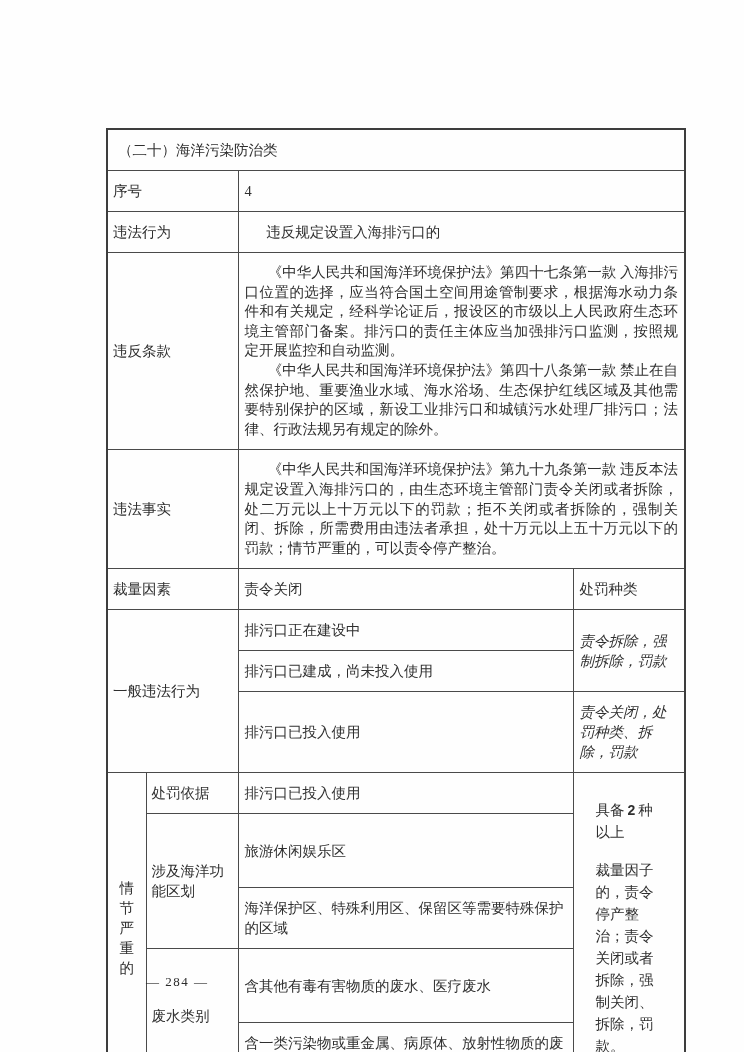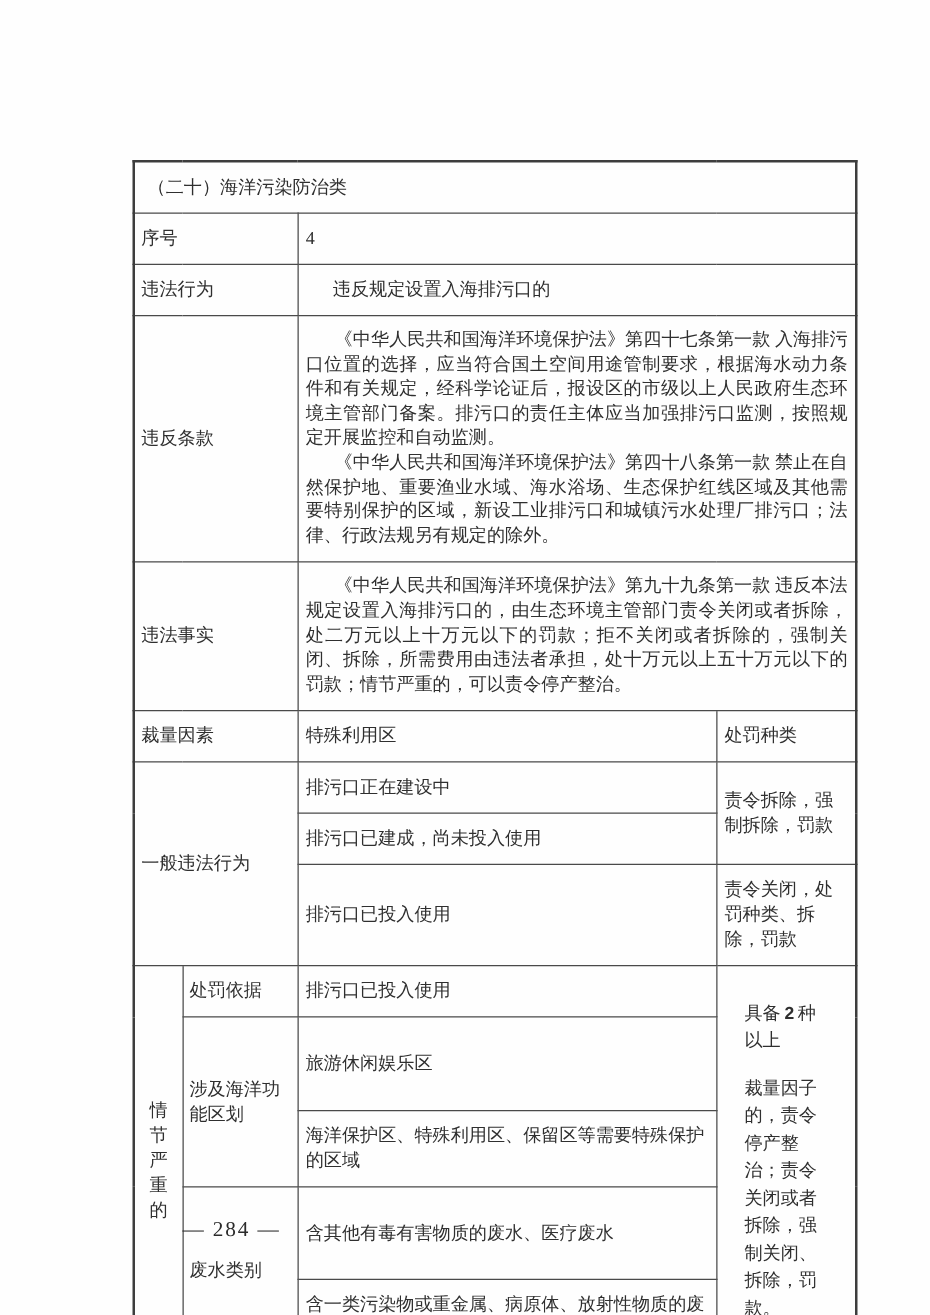--- a/index.html
+++ b/index.html
@@ -24,36 +24,36 @@
     padding:10px 6px;
     vertical-align:middle;
     overflow:hidden;
     line-height:20px;
   }
   td.title-cell{padding-left:10px;}
   td.label-cell{padding-left:5px;}
   .indent-val{text-indent:1.5em;}
   .law-text{padding:3px 6px;}
   .law-text p{margin:0;line-height:19.6px;text-indent:1.6em;text-align:justify;}
-  .penalty-cell{line-height:21px;padding:3px 5px;}
+  .penalty-cell{line-height:21px;padding:3px 5px;font-style:italic;}
   .severe-penalty{vertical-align:middle;padding:3px 5px;}
   .severe-penalty p{margin:16px;line-height:22px;}
   .severe-penalty p.gap{margin-top:13px;}
   .count-num{
     font-family:"Liberation Sans","DejaVu Sans",sans-serif;
     font-weight:bold;font-size:14px;margin:0 3px;
   }
   .vertical-label{text-align:center;padding:2px 0;}
   .vertical-label .vtext{
     width:16px;margin:0 auto;line-height:20px;
     word-break:break-all;text-align:center;
   }
   .page-number{
     position:absolute;left:146px;top:974px;
-    font-size:17px;letter-spacing:1.5px;color:#2b2b2b;
+    font-size:13px;letter-spacing:1.5px;color:#2b2b2b;
   }
 </style>
 </head>
 <body>
 
 <div class="page">
 
   <table class="doc-table">
     <colgroup>
       <col style="width:39px">
@@ -87,21 +87,21 @@
 
     <tr style="height:104px">
       <td colspan="2" class="label-cell">违法事实</td>
       <td colspan="2" class="law-text">
         <p>《中华人民共和国海洋环境保护法》第九十九条第一款 违反本法规定设置入海排污口的，由生态环境主管部门责令关闭或者拆除，处二万元以上十万元以下的罚款；拒不关闭或者拆除的，强制关闭、拆除，所需费用由违法者承担，处十万元以上五十万元以下的罚款；情节严重的，可以责令停产整治。</p>
       </td>
     </tr>
 
     <tr style="height:25px">
       <td colspan="2" class="label-cell">裁量因素</td>
-      <td>特殊利用区</td>
+      <td>责令关闭</td>
       <td>处罚种类</td>
     </tr>
 
     <tr style="height:26px">
       <td colspan="2" rowspan="3" class="label-cell">一般违法行为</td>
       <td>排污口正在建设中</td>
       <td rowspan="2" class="penalty-cell">责令拆除，强制拆除，罚款</td>
     </tr>
     <tr style="height:26px">
       <td>排污口已建成，尚未投入使用</td>

